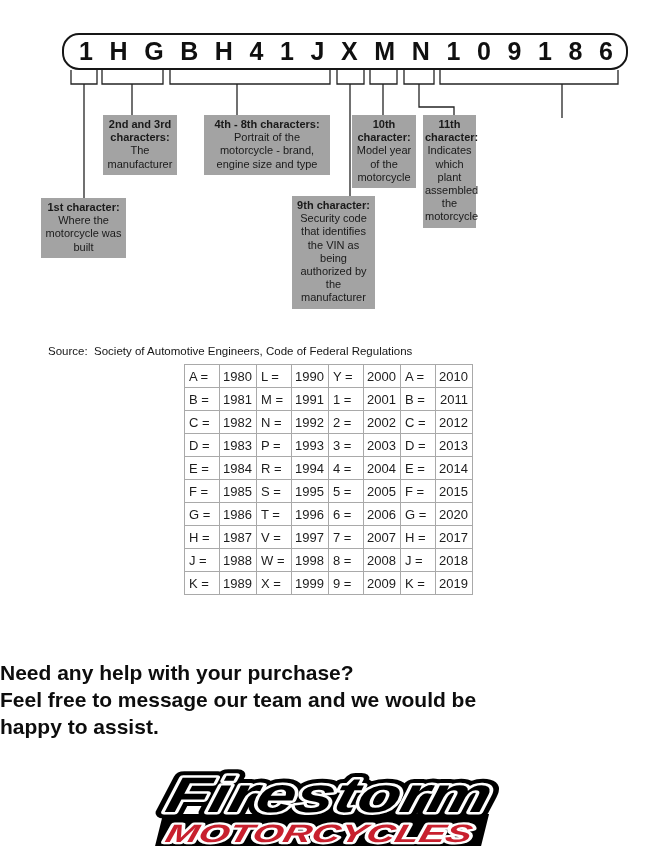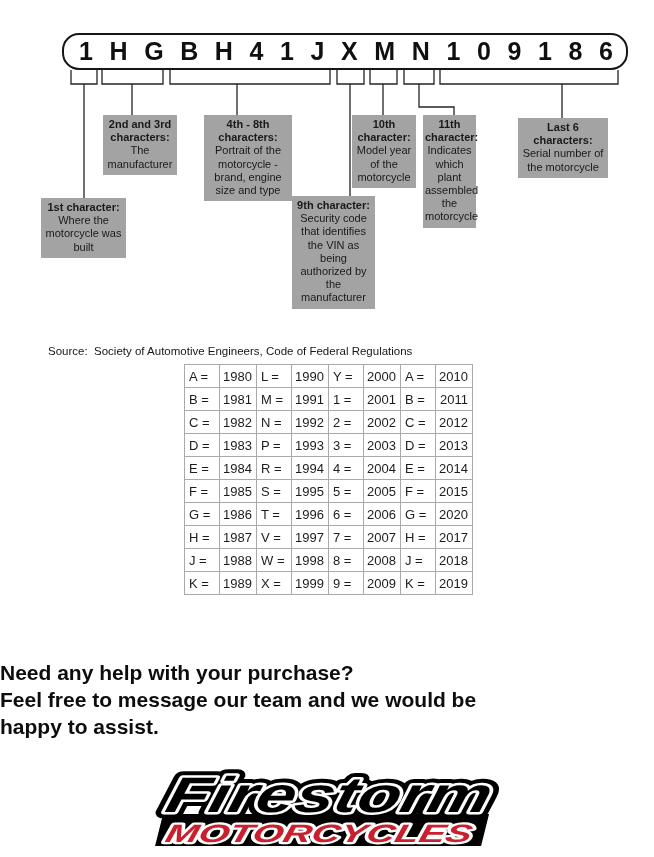--- a/index.html
+++ b/index.html
@@ -22,21 +22,21 @@
   .connectors { position:absolute; left:0; top:0; }
   .connectors path, .connectors line { stroke:#242424; stroke-width:1.3; fill:none; }
 
   .callout {
     position:absolute; background:#a3a3a3; color:#1a1a1a;
     text-align:center; font-size:11px; line-height:1.2; padding:3px 2px 4px;
     box-sizing:border-box;
   }
   .callout-title { font-weight:bold; }
   #co-2nd3rd { left:103px; top:115px; width:74px; }
-  #co-4th8th { left:204px; top:115px; width:88px; }
+  #co-4th8th { left:204px; top:115px; width:126px; }
   #co-10th   { left:352px; top:115px; width:64px; }
   #co-11th   { left:423px; top:115px; width:53px; }
   #co-last6  { left:518px; top:118px; width:90px; }
   #co-1st    { left:41px;  top:198px; width:85px; }
   #co-9th    { left:292px; top:196px; width:83px; }
 
   .source {
     position:absolute; left:48px; top:297px;
     font-size:11.5px; color:#161616; white-space:pre;margin-top:48px;
   }
@@ -139,24 +139,20 @@
     <div class="callout-body">Security code that identifies the VIN as being authorized by the manufacturer</div>
   </div>
   <div class="callout" id="co-10th">
     <div class="callout-title">10th character:</div>
     <div class="callout-body">Model year of the motorcycle</div>
   </div>
   <div class="callout" id="co-11th">
     <div class="callout-title">11th character:</div>
     <div class="callout-body">Indicates which plant assembled the motorcycle</div>
   </div>
-  <div class="callout" id="co-last6">
-    <div class="callout-title">Last 6 characters:</div>
-    <div class="callout-body">Serial number of the motorcycle</div>
-  </div>
 
   <div class="source">Source:  Society of Automotive Engineers, Code of Federal Regulations</div>
 
   <table class="year-table">
     <colgroup>
       <col class="colc">
         <col class="coly">
         <col class="colc">
         <col class="coly">
       <col class="colc">

